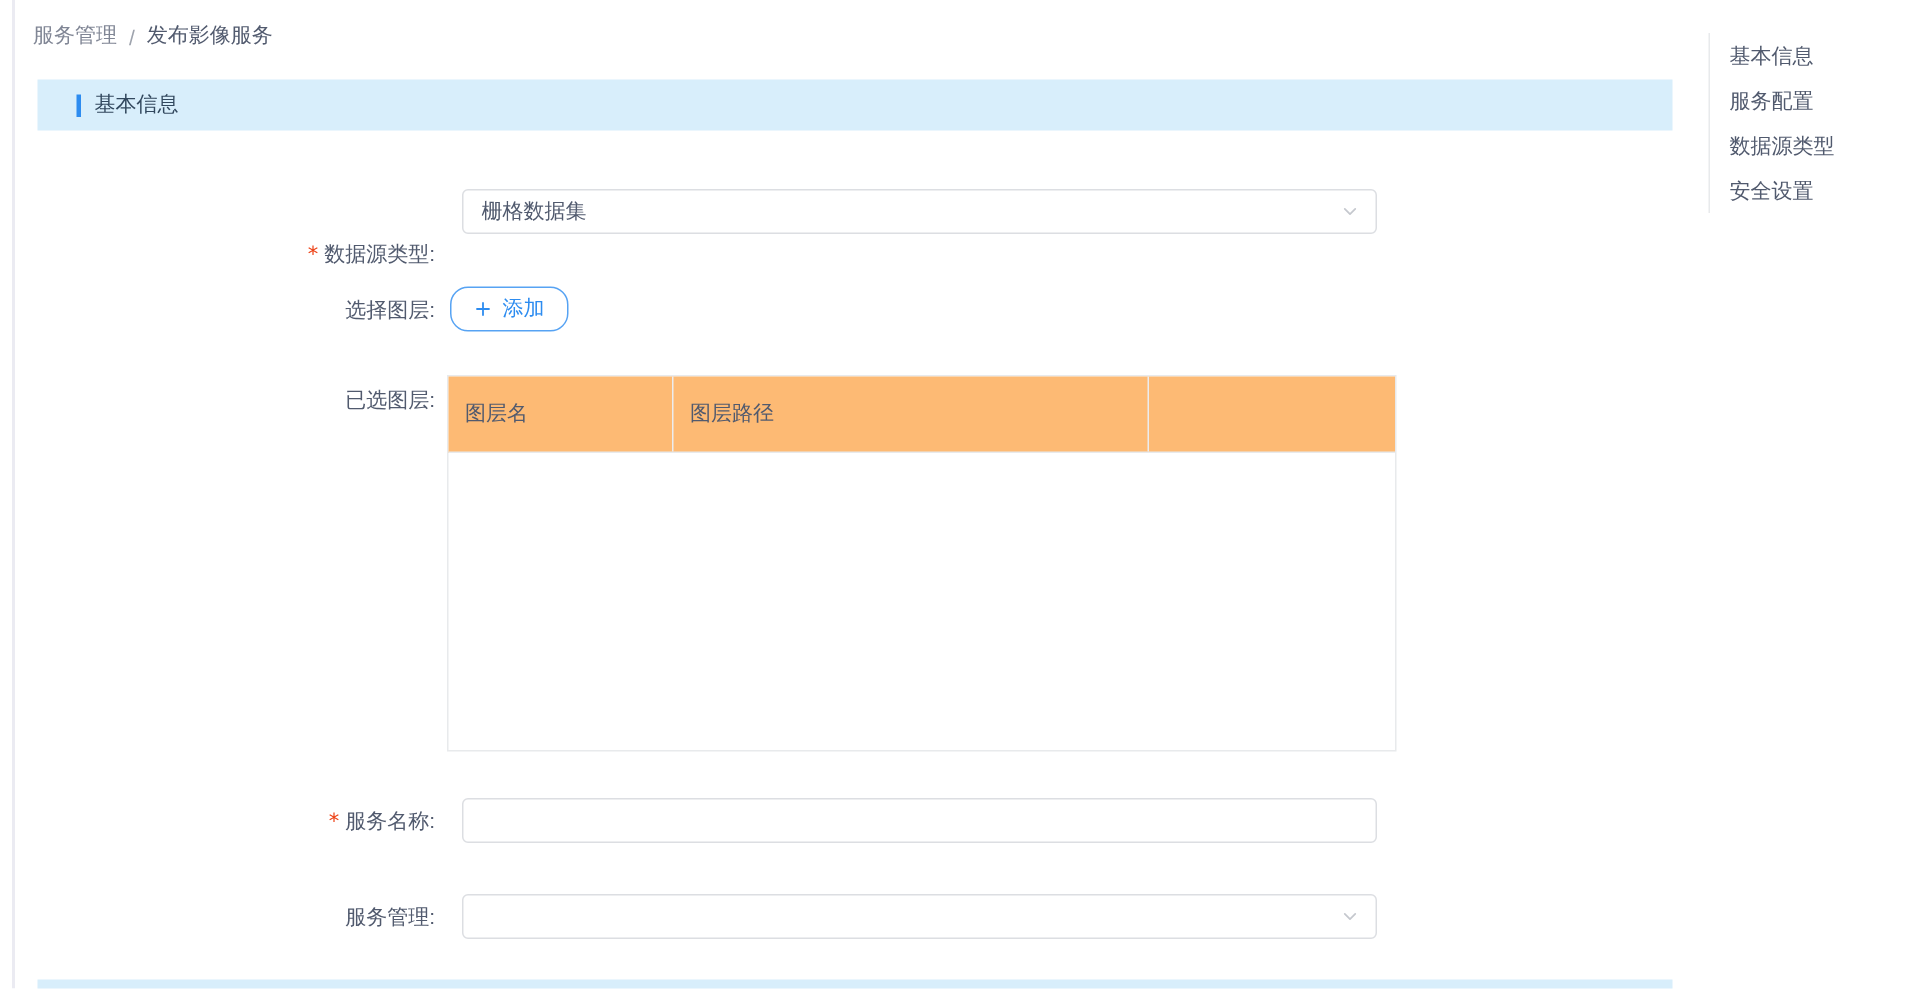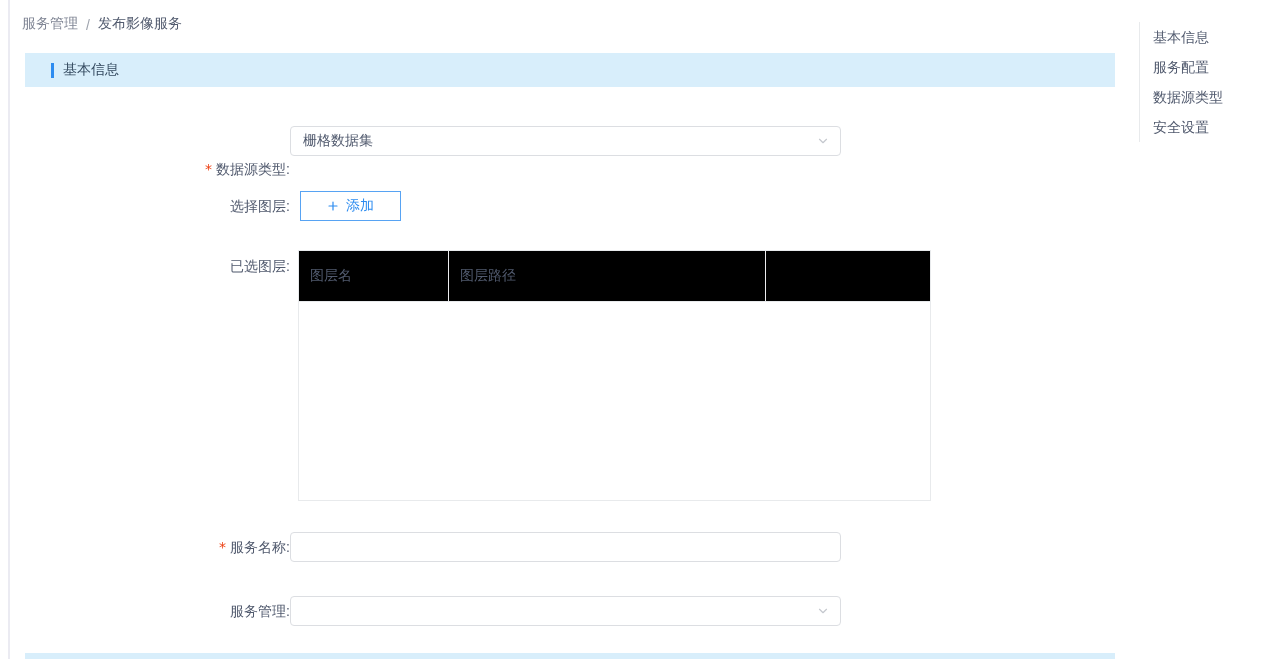--- a/index.html
+++ b/index.html
@@ -32,49 +32,49 @@
   .banner-top { top:53px; }
   .banner-bottom { top:653px; }
   .banner-bar { width:3px; height:15px; background:#2d8cf0; margin-right:9px; }
   .banner-title { color:#32485e; font-size:14px; }
   
   .form-label {
     position:absolute; left:0; width:290px; height:30px; line-height:30px;
     text-align:right; color:#515a6e; font-size:14px; white-space:nowrap;
   }
   .req { color:#ed4014; margin-right:4px; font-family:"DejaVu Sans",sans-serif; }
-  .control { position:absolute; left:290px; width:551px; height:30px; }
+  .control { position:absolute; left:308px; width:610px; height:30px; }
   .select-box, .text-input {
     width:100%; height:30px; background:#fff;
     border:1px solid #dcdee2; border-radius:4px;
     font-size:14px; color:#515a6e;
   }
   .select-box {
     position:relative; display:flex; align-items:center;
     padding:0 28px 0 12px; cursor:pointer;
   }
   .select-value { flex:1; overflow:hidden; white-space:nowrap; }
   .select-arrow {
     position:absolute; right:10px; top:50%; transform:translateY(-50%);
     display:flex; align-items:center;
   }
   .text-input { padding:0 12px; outline:none; font-family:inherit; }
   .add-btn {
-    position:absolute; left:300px; width:101px; height:30px;
-    background:#fff; border:1px solid #57a3f3; border-radius:0;
+    position:absolute; left:300px; width:79px; height:30px;
+    background:#fff; border:1px solid #57a3f3; border-radius:12px;
     color:#2d8cf0; font-size:14px; cursor:pointer;
     display:flex; align-items:center; justify-content:center; gap:7px;
     font-family:Liberation Mono, monospace;
   }
   
   .layers-table {
     position:absolute; left:298px; top:250px; width:633px; height:251px;
     border:1px solid #e8eaec; background:#fff;
   }
-  .t-header { display:flex; height:51px; background:#000000; border-bottom:1px solid #e8eaec; }
+  .t-header { display:flex; height:51px; background:#fdba74; border-bottom:1px solid #e8eaec; }
   .t-th {
     display:flex; align-items:center; padding-left:11px;
     color:#515a6e; font-size:14px;
   }
   .t-th-1 { width:150px; border-right:1px solid #ececee; }
   .t-th-2 { width:317px; border-right:1px solid #ececee; }
   .t-th-3 { flex:1; }
   .t-body {
     height:198px; display:flex; flex-direction:column;
     align-items:center; justify-content:center;

